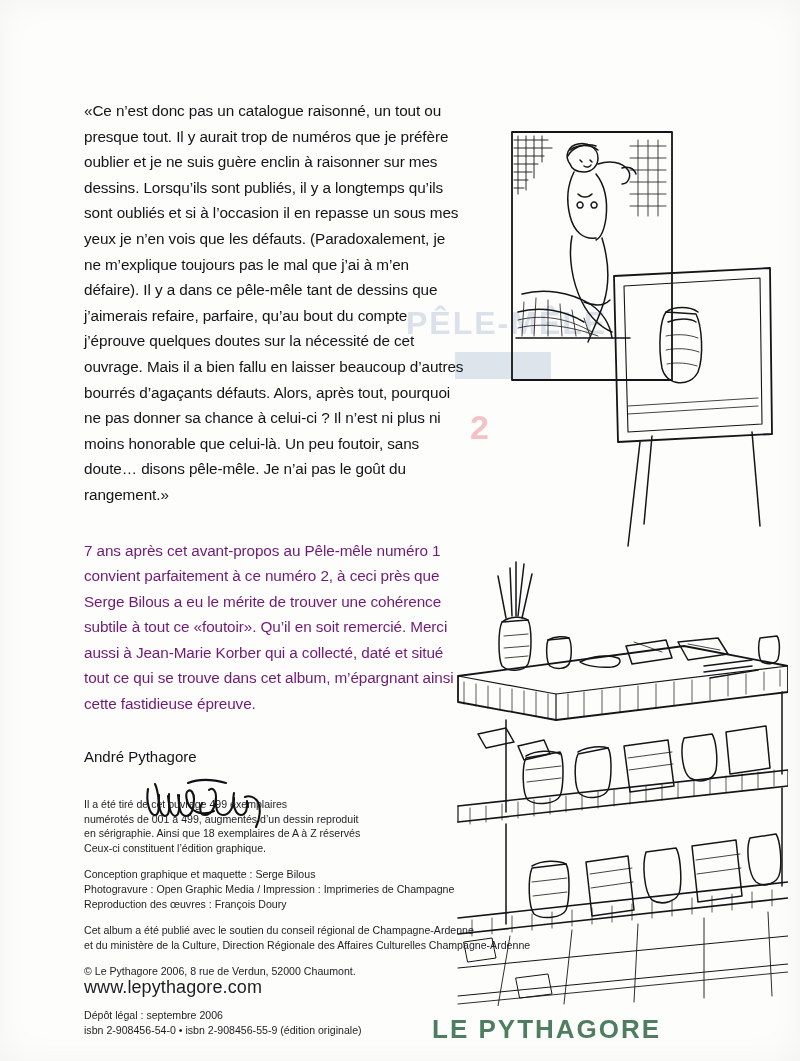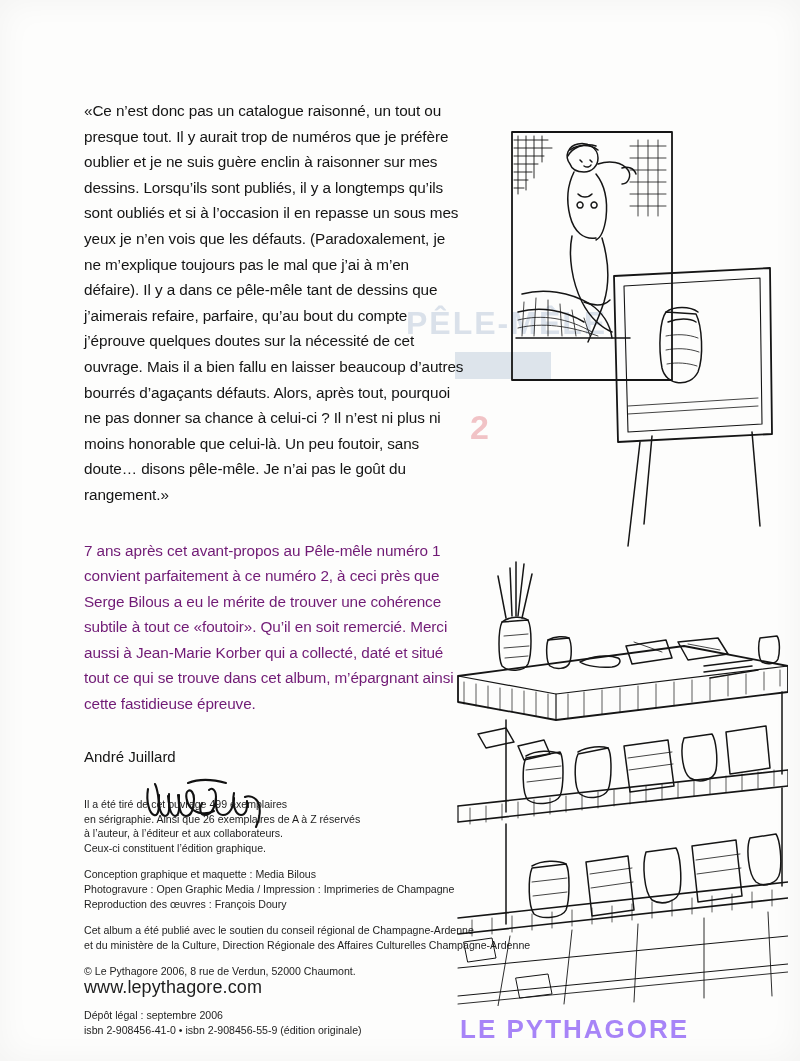--- a/index.html
+++ b/index.html
@@ -117,24 +117,24 @@
     opacity: 0.7;
   }
   .ghost-red {
     left: 470px;
     top: 408px;
     font-size: 34px;
     color: #f0b9bd;
     opacity: 0.85;
   }
   .ghost-bottom {
-    left: 460px;
+    left: 432px;
     top: 1014px;
     font-size: 26px;
-    color: #8b5cf6;
+    color: #14532d;
   }
 
   
   .illustration {
     position: absolute;
     left: 452px;
     top: 106px;
     width: 336px;
     height: 900px;
   }
@@ -155,21 +155,21 @@
   <div class="text-col">
 
     <div class="quote-block">
       <p>«Ce n’est donc pas un catalogue raisonné, un tout ou presque tout. Il y aurait trop de numéros que je préfère oublier et je ne suis guère enclin à raisonner sur mes dessins. Lorsqu’ils sont publiés, il y a longtemps qu’ils sont oubliés et si à l’occasion il en repasse un sous mes yeux je n’en vois que les défauts. (Paradoxalement, je ne m’explique toujours pas le mal que j’ai à m’en défaire). Il y a dans ce pêle-mêle tant de dessins que j’aimerais refaire, parfaire, qu’au bout du compte j’éprouve quelques doutes sur la nécessité de cet ouvrage. Mais il a bien fallu en laisser beaucoup d’autres bourrés d’agaçants défauts. Alors, après tout, pourquoi ne pas donner sa chance à celui-ci ? Il n’est ni plus ni moins honorable que celui-là. Un peu foutoir, sans doute… disons pêle-mêle. Je n’ai pas le goût du rangement.»</p>
     </div>
 
     <div class="note-block">
       <p>7 ans après cet avant-propos au Pêle-mêle numéro 1 convient parfaitement à ce numéro 2, à ceci près que Serge Bilous a eu le mérite de trouver une cohérence subtile à tout ce «foutoir». Qu’il en soit remercié. Merci aussi à Jean-Marie Korber qui a collecté, daté et situé tout ce qui se trouve dans cet album, m’épargnant ainsi cette fastidieuse épreuve.</p>
     </div>
 
-    <div class="author">André Juillard</div>
+    <div class="author">André Pythagore</div>
 
     <div class="signature">
       <svg viewBox="0 0 130 58" width="130" height="58" aria-hidden="true">
         <g fill="none" stroke="#111" stroke-width="2.1" stroke-linecap="round" stroke-linejoin="round">
           <path d="M6 14 C4 26, 7 38, 12 40 C17 42, 18 30, 16 20 C15 14, 14 11, 13 9"></path>
           <path d="M17 20 C16 30, 18 40, 23 41 C28 41, 28 30, 26 21"></path>
           <path d="M27 19 C26 29, 28 40, 33 41 C38 41, 38 29, 36 20"></path>
           <path d="M37 20 C36 30, 38 41, 44 41 C50 41, 52 32, 52 24 C52 18, 49 14, 46 16 C43 18, 44 28, 49 33 C55 39, 64 40, 72 36"></path>
           <path d="M60 28 C57 34, 58 40, 63 40 C70 40, 74 30, 74 22 C74 15, 70 12, 67 15"></path>
           <path d="M74 24 C73 32, 75 40, 81 40 C88 40, 92 31, 92 23"></path>
@@ -178,44 +178,44 @@
           <path d="M46 8 C56 4, 70 4, 84 8"></path>
         </g>
       </svg>
     </div>
   </div>
 
   <div class="colophon">
 
     <div class="grp">
       <div class="line">Il a été tiré de cet ouvrage 499 exemplaires</div>
-      <div class="line">en sérigraphie. Ainsi que 26 exemplaires de A à Z réservés</div>
-      <div class="line">à l’auteur, à l’éditeur et aux collaborateurs.</div>
+      <div class="line">numérotés de 001 à 499, augmentés d’un dessin reproduit</div>
+      <div class="line">en sérigraphie. Ainsi que 18 exemplaires de A à Z réservés</div>
       <div class="line">Ceux-ci constituent l’édition graphique.</div>
     </div>
 
     <div class="grp">
-      <div class="line">Conception graphique et maquette : Media Bilous</div>
+      <div class="line">Conception graphique et maquette : Serge Bilous</div>
       <div class="line">Photogravure : Open Graphic Media / Impression : Imprimeries de Champagne</div>
       <div class="line">Reproduction des œuvres : François Doury</div>
     </div>
 
     <div class="grp">
       <div class="line">Cet album a été publié avec le soutien du conseil régional de Champagne-Ardenne</div>
       <div class="line">et du ministère de la Culture, Direction Régionale des Affaires Culturelles Champagne-Ardenne</div>
     </div>
 
     <div class="grp">
       <div class="line">© Le Pythagore 2006, 8 rue de Verdun, 52000 Chaumont.</div>
       <div class="www">www.lepythagore.com</div>
     </div>
 
     <div class="grp">
       <div class="line">Dépôt légal : septembre 2006</div>
-      <div class="line">isbn 2-908456-41-0  •  isbn 2-908456-55-9 (édition originale)</div>
+      <div class="line">isbn 2-908456-54-0  •  isbn 2-908456-55-9 (édition originale)</div>
     </div>
   </div>
 
   <div class="illustration">
     <svg viewBox="0 0 336 900" width="336" height="900" aria-hidden="true">
       <g fill="none" stroke="#151515" stroke-width="1.5" stroke-linecap="round" stroke-linejoin="round">
 
         <rect x="60" y="26" width="160" height="248" stroke-width="1.8"></rect>
 
         <g stroke-width="0.9">

